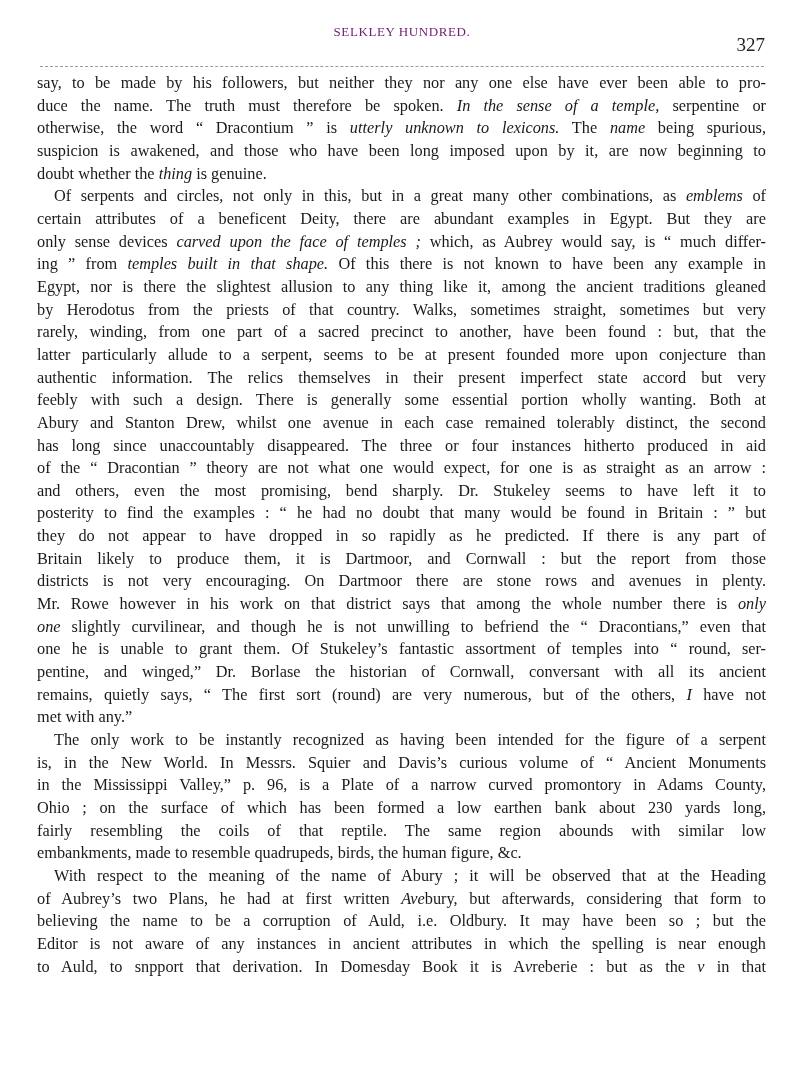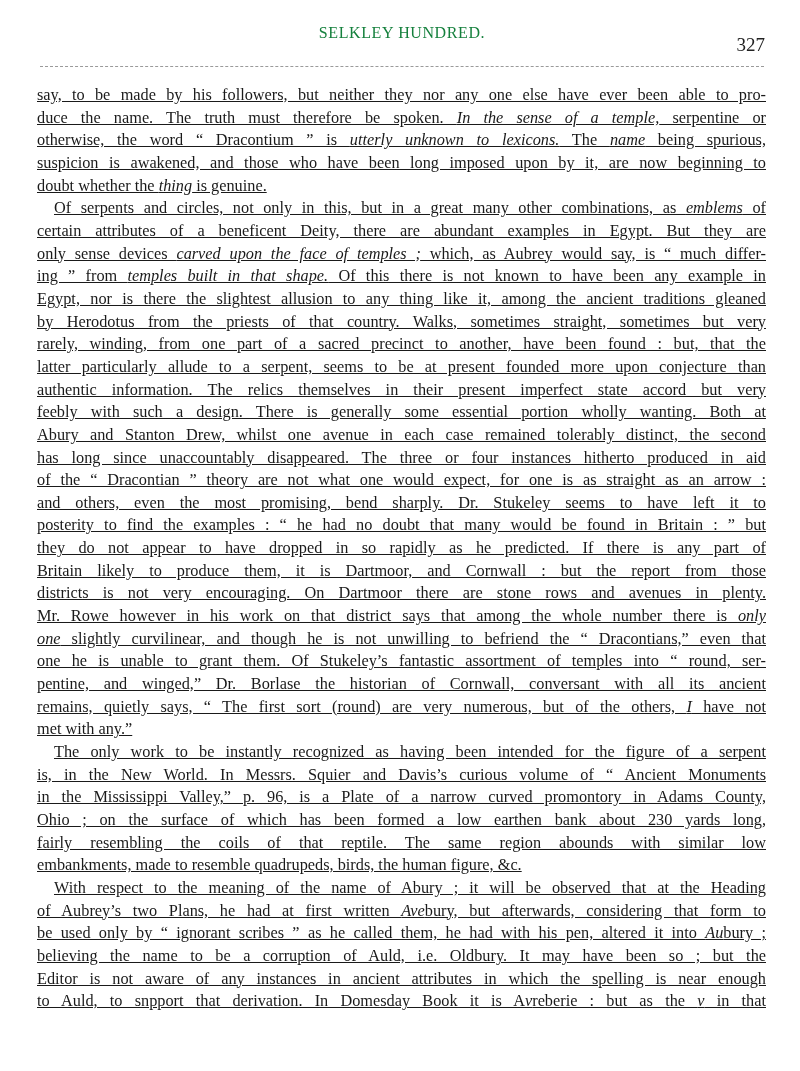--- a/index.html
+++ b/index.html
@@ -21,47 +21,46 @@
     left: 37px;
     width: 730px;
     height: 30px;
   }
   .running-title {
     position: absolute;
     left: 0;
     right: 0;
     top: 6px;
     text-align: center;
-    font-size: 16px;
+    font-size: 13px;
     letter-spacing: 0.6px;
-    color: #15803d;
+    color: #701a75;
   }
   .page-number {
     position: absolute;
     right: 2px;
     top: 16px;
     font-size: 19px;
     color: #222;
   }
   .header-rule {
     position: absolute;
     top: 66px;
     left: 40px;
     width: 724px;
     height: 0;
     border-top: 1px dashed #9a9a9a;
   }
   .body-text {
     position: absolute;
-    top: 84px;
+    top: 72px;
     left: 37px;
     width: 729px;
     font-size: 16.3px;
     line-height: 22.65px;
-    text-decoration: underline;
   }
   .para {
     margin: 0;
   }
   .line {
     display: block;
     white-space: nowrap;
     text-align: justify;
     text-align-last: justify;
   }
@@ -120,18 +119,17 @@
       <span class="line indent"><span>The only work to be instantly recognized as having been intended for the figure of a serpent</span></span>
       <span class="line"><span>is, in the New World.  In Messrs. Squier and Davis’s curious volume of “ Ancient Monuments</span></span>
       <span class="line"><span>in the Mississippi Valley,” p. 96, is a Plate of a narrow curved promontory in Adams County,</span></span>
       <span class="line"><span>Ohio ; on the surface of which has been formed a low earthen bank about 230 yards long,</span></span>
       <span class="line"><span>fairly resembling the coils of that reptile.  The same region abounds with similar low</span></span>
       <span class="line last"><span>embankments, made to resemble quadrupeds, birds, the human figure, &amp;c.</span></span>
     </div>
     <div class="para">
       <span class="line indent"><span>With respect to the meaning of the name of Abury ; it will be observed that at the Heading</span></span>
       <span class="line"><span>of Aubrey’s two Plans, he had at first written </span><i>Ave</i><span>bury, but afterwards, considering that form to</span></span>
-      <span class="line"><span>be used only by “ ignorant scribes ” as he called them, he had with his pen, altered it into </span><i>Au</i><span>bury ;</span></span>
       <span class="line"><span>believing the name to be a corruption of Auld, i.e. Oldbury.  It may have been so ;  but the</span></span>
       <span class="line"><span>Editor is not aware of any instances in ancient attributes in which the spelling is near enough</span></span>
       <span class="line"><span>to Auld, to snpport that derivation.  In Domesday Book it is A</span><i>v</i><span>reberie : but as the </span><i>v</i><span> in that</span></span>
     </div>
   </div>
 
 </body></html>

